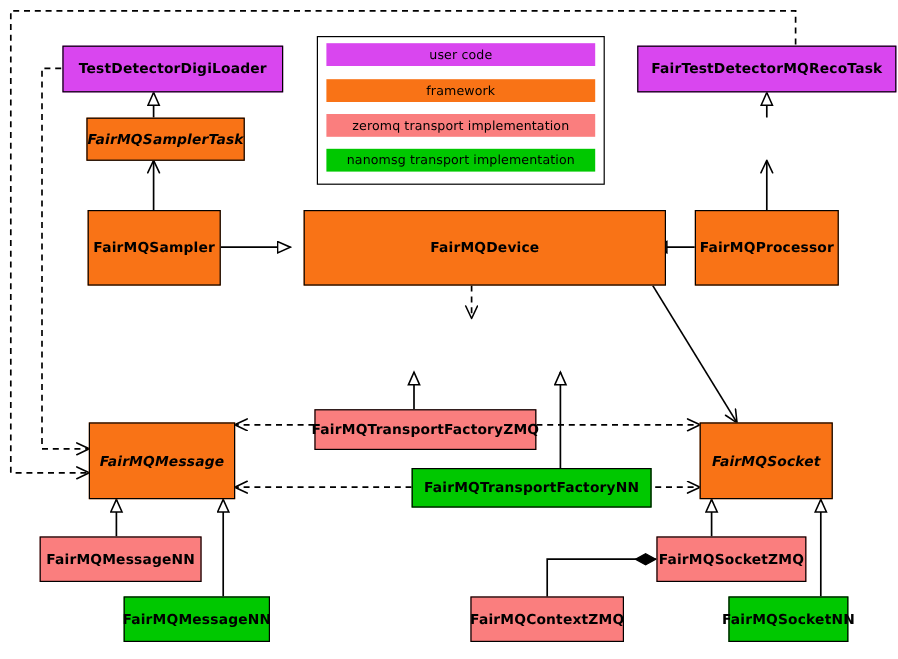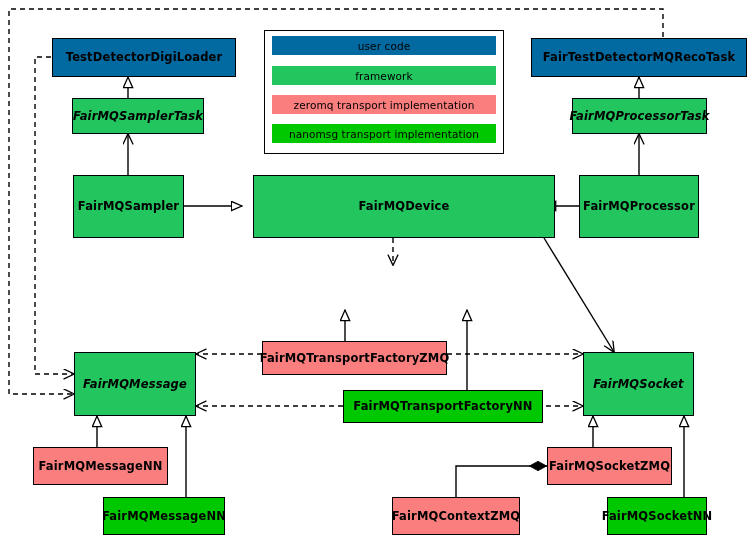--- a/index.html
+++ b/index.html
@@ -30,22 +30,22 @@
     justify-content:center;
     text-align:center;
     line-height:1.1;
     color:#000000;
     font-size:11.5px;
     font-weight:bold;
     letter-spacing:0.15px;
     padding:0 4px;
   }
   .node.italic{ font-style:italic; }
-  .c-user{ background:#0369a1;text-align:right; }
-  .c-frame{ background:#22c55e; }
+  .c-user{ background:#d946ef;text-align:right; }
+  .c-frame{ background:#f97316; }
   .c-zmq{ background:#FA7E7E; }
   .c-nn{ background:#00C800; }
 
   .legend-box{
     position:absolute;
     box-sizing:border-box;
     background:#ffffff;
     border:1.4px solid #000000;
   }
   .legend-row{
@@ -129,23 +129,20 @@
   </div>
 
   <div class="node c-user" style="left:531px; top:38px; width:216px; height:39px;">
     <span>FairTestDetectorMQRecoTask</span>
   </div>
 
   <div class="node c-frame italic" style="left:72px; top:98px; width:132px; height:36px;">
     <span>FairMQSamplerTask</span>
   </div>
 
-  <div class="node c-frame italic" style="left:572px; top:98px; width:135px; height:36px;">
-    <span>FairMQProcessorTask</span>
-  </div>
 
   <div class="node c-frame" style="left:73px; top:175px; width:111px; height:63px;">
     <span>FairMQSampler</span>
   </div>
 
   <div class="node c-frame" style="left:253px; top:175px; width:302px; height:63px;">
     <span>FairMQDevice</span>
   </div>
 
   <div class="node c-frame" style="left:579px; top:175px; width:120px; height:63px;">

